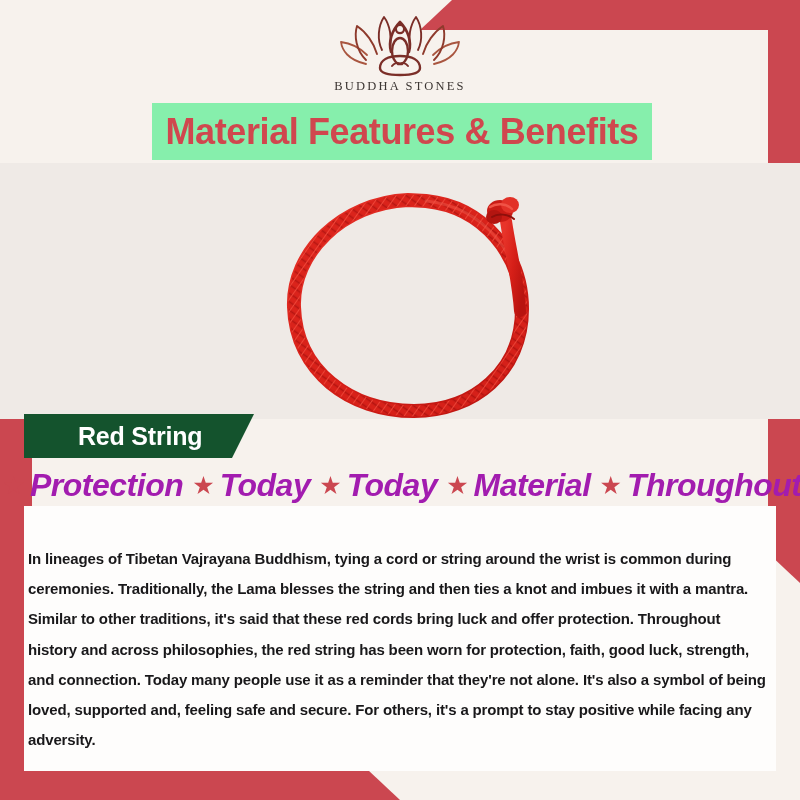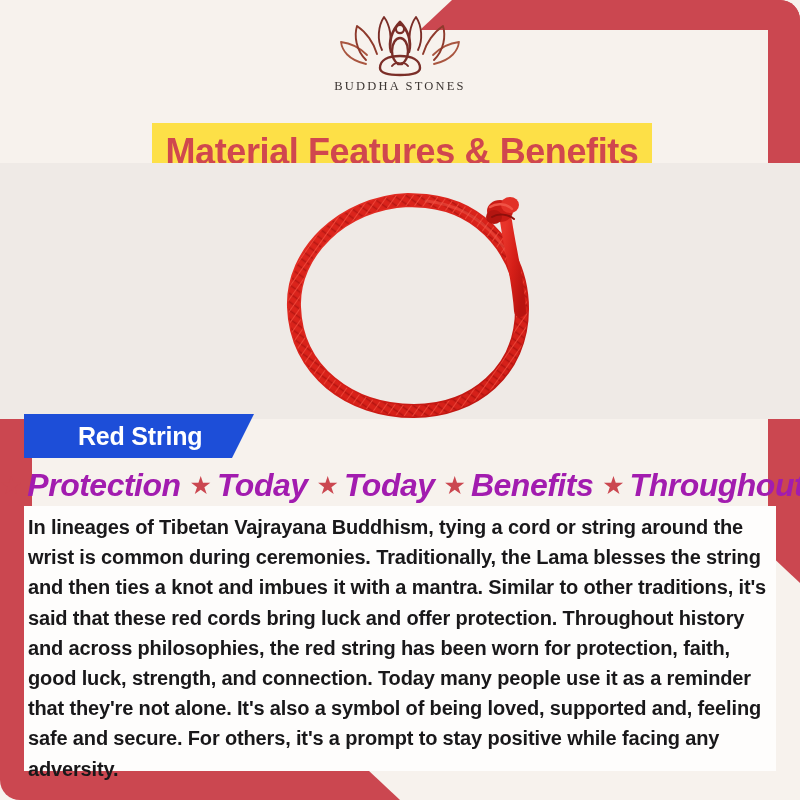--- a/index.html
+++ b/index.html
@@ -12,21 +12,20 @@
     overflow:hidden;
   }
 
   .page {
     position:absolute;
     inset:0;
     width:800px;
     height:800px;
     background:#F7F2ED;
     overflow:hidden;
-    border-radius:20px;
   }
 
   
   .deco { position:absolute; background:#CB4750; }
 
   
   .deco-top-right {
     top:0; left:420px; width:380px; height:30px;
     clip-path:polygon(32px 0, 100% 0, 100% 100%, 0 100%);
   }
@@ -59,22 +58,22 @@
     font-size:12.5px;
     letter-spacing:2.2px;
     color:#3B3532;
     margin-top:1px;
   }
 
   
   .title-banner {
     position:absolute; top:103px; left:152px;
     width:500px; height:57px;
-    background:#fde047;
-    display:flex; align-items:center; justify-content:center;margin-top:20px;
+    background:#86efac;
+    display:flex; align-items:center; justify-content:center;
   }
   .title-text {
     color:#D0474E;
     font-size:36px;
     font-weight:bold;
     letter-spacing:-0.4px;
     white-space:nowrap;
   }
 
   
@@ -83,21 +82,21 @@
     width:800px; height:256px;
     background:#EFEAE6;
     overflow:hidden;
   }
   .bracelet-svg { position:absolute; top:-4px; left:238px; }
 
   
   .ribbon {
     position:absolute; top:414px; left:24px;
     height:44px; width:230px;
-    background:#1d4ed8;
+    background:#14532d;
     clip-path:polygon(0 0, 100% 0, calc(100% - 22px) 100%, 0 100%);
     display:flex; align-items:center;
   }
   .ribbon-text {
     color:#FFFFFF;
     font-size:25px;
     font-weight:bold;
     padding-left:54px;
     letter-spacing:-0.2px;
     white-space:nowrap;
@@ -122,25 +121,26 @@
 
   
   .body-panel {
     position:absolute; top:506px; left:24px;
     width:752px; height:265px;
     background:#FEFDFC;
     padding:6px 8px 0 4px;
   }
   .body-text {
     color:#19181A;
-    font-size:20px;
+    font-size:15px;
     font-weight:bold;
     line-height:30.2px;
     letter-spacing:-0.15px;
     text-align:left;
+    margin-top:32px;
   }
 </style>
 </head>
 <body>
 
 <div class="page">
 
   <div class="deco deco-top-right"></div>
   <div class="deco deco-right"></div>
   <div class="deco deco-left"></div>
@@ -234,21 +234,21 @@
     <span class="feature">
       <span class="star">★</span>
       <span class="label">Today</span>
     </span>
     <span class="feature">
       <span class="star">★</span>
       <span class="label">Today</span>
     </span>
     <span class="feature">
       <span class="star">★</span>
-      <span class="label">Benefits</span>
+      <span class="label">Material</span>
     </span>
     <span class="feature">
       <span class="star">★</span>
       <span class="label">Throughout</span>
     </span>
   </div>
 
   <div class="body-panel">
     <p class="body-text">In lineages of Tibetan Vajrayana Buddhism, tying a cord or string around the wrist is common during ceremonies. Traditionally, the Lama blesses the string and then ties a knot and imbues it with a mantra. Similar to other traditions, it's said that these red cords bring luck and offer protection. Throughout history and across philosophies, the red string has been worn for protection, faith, good luck, strength, and connection. Today many people use it as a reminder that they're not alone. It's also a symbol of being loved, supported and, feeling safe and secure. For others, it's a prompt to stay positive while facing any adversity.</p>
   </div>

